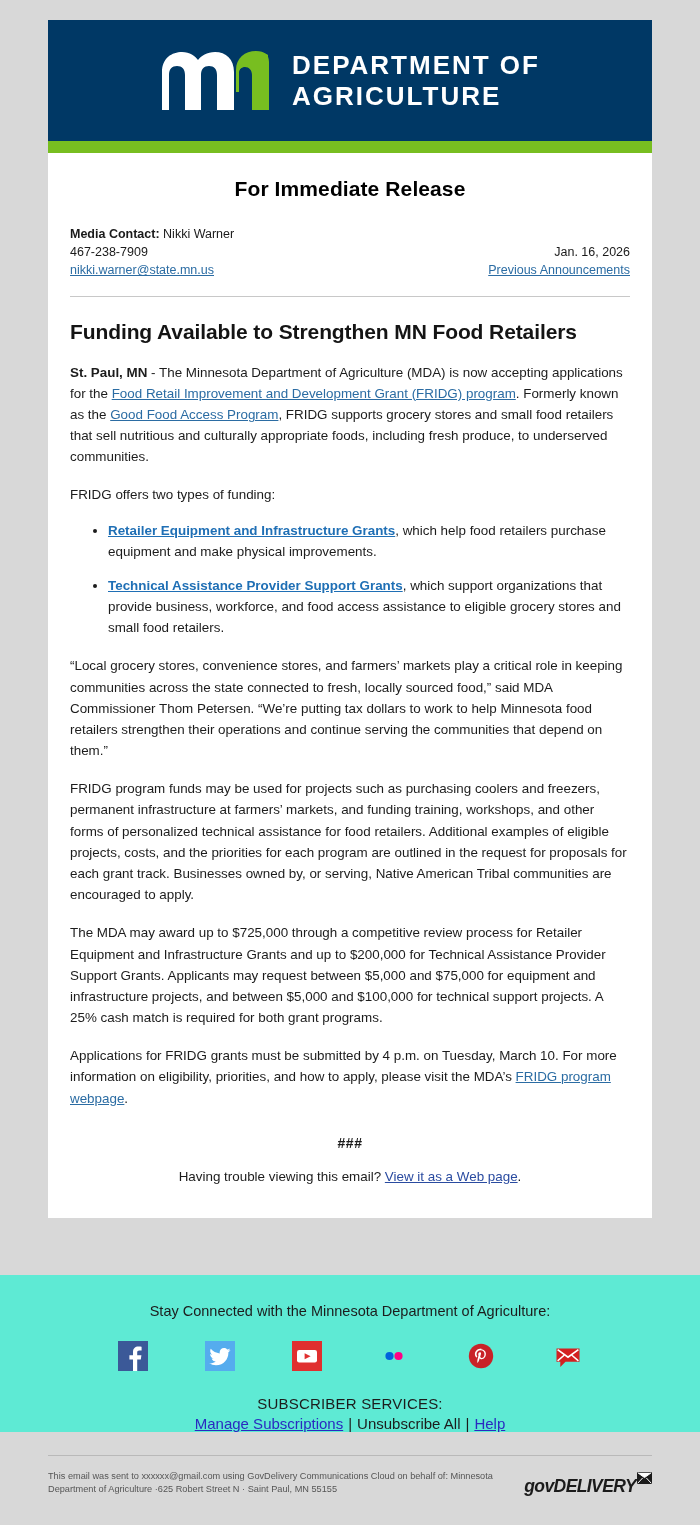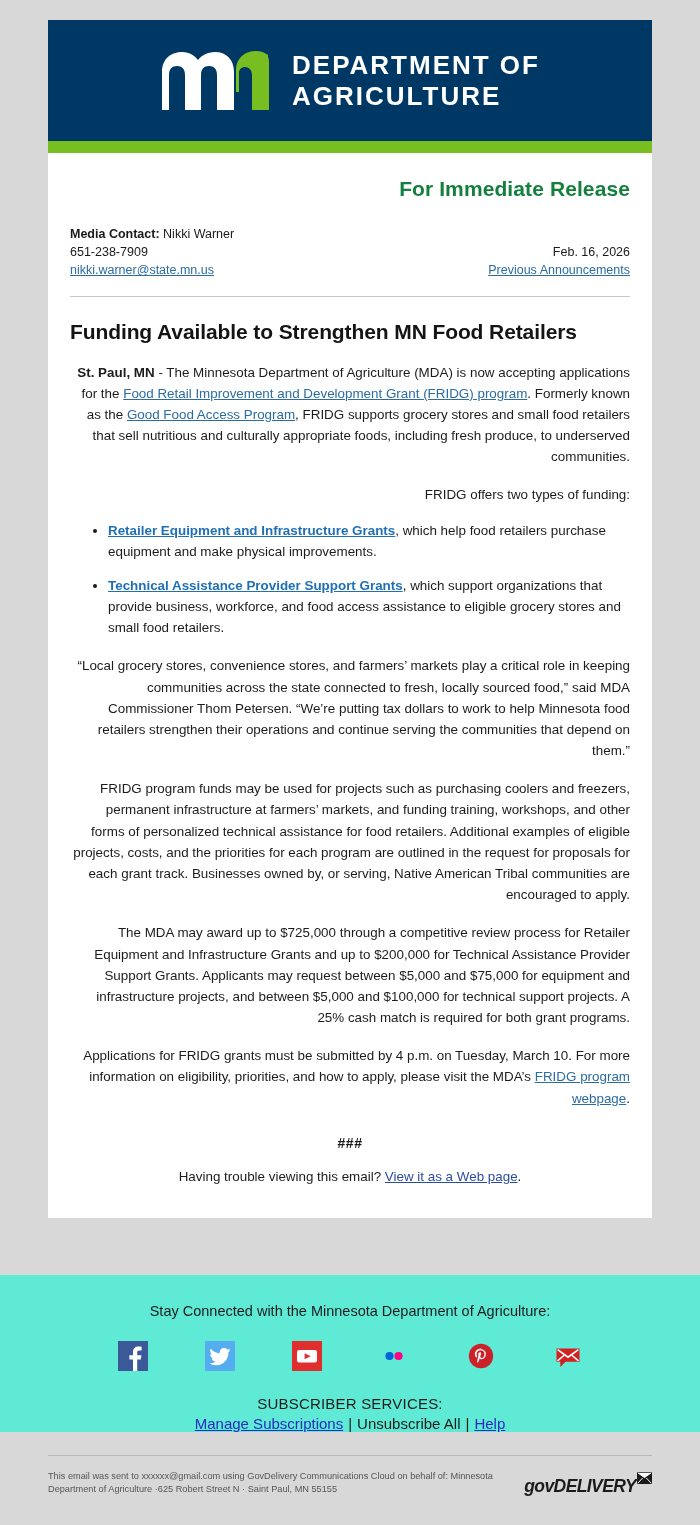--- a/index.html
+++ b/index.html
@@ -26,21 +26,21 @@
   .dept-line{
     color:#ffffff;font-weight:bold;letter-spacing:2.0px;
     font-size:26px;font-family:"Liberation Sans", sans-serif;
   }
   .dept-line.l2{margin-top:5px;}
   .green-bar{height:12px;background:#78be20;}
 
   
   .release-body{padding:0 22px 0 22px;background:#fff;}
   .fir-title{
-    text-align:right;font-size:21px;font-weight:bold;color:#15803d;
+    text-align:center;font-size:21px;font-weight:bold;color:#000000;
     margin:24px 0 0 0;letter-spacing:.1px;
   }
   .contact-row{
     display:flex;justify-content:space-between;align-items:flex-end;
     margin-top:24px;font-size:12.5px;color:#1a1a1a;line-height:1.45;
   }
   .contact-left{max-width:340px;}
   .contact-left .nm b{font-weight:bold;}
   .contact-right{text-align:right;}
   a.lnk{color:#2b6ca3;text-decoration:underline;}
@@ -50,21 +50,21 @@
   .headline{
     font-size:21px;font-weight:bold;color:#141414;
     margin:22px 0 0 0;line-height:1.2;letter-spacing:-.1px;
   }
   .subhead{
     font-size:15.5px;font-weight:bold;color:#1a5085;
     margin:13px 0 0 0;line-height:1.33;
   }
   p.body{
     font-size:13.4px;color:#1c1c1c;line-height:1.58;margin:17px 0 0 0;
-    text-align:right;
+    text-align:left;
   }
   p.body b{font-weight:bold;}
   ul.fund-list{margin:14px 0 0 0;padding-left:38px;}
   ul.fund-list li{
     font-size:13.4px;color:#1c1c1c;line-height:1.58;margin-bottom:13px;
   }
   ul.fund-list li::marker{color:#1c1c1c;}
   a.blnk{color:#1f6fb5;text-decoration:underline;font-weight:bold;}
   .hashes{
     text-align:center;font-size:14px;font-weight:bold;color:#1c1c1c;
@@ -142,25 +142,25 @@
     <div class="green-bar"></div>
 
     <div class="release-body">
 
       <div class="fir-title">For Immediate Release</div>
 
       <div class="contact-row">
         <div class="contact-left">
           <div class="nm"><b>Media Contact:</b>
             <span>Nikki Warner</span></div>
-          <div>651-238-7909</div>
+          <div>467-238-7909</div>
           <div><a class="lnk" href="#">nikki.warner@state.mn.us</a></div>
         </div>
         <div class="contact-right">
-          <div>Feb. 16, 2026</div>
+          <div>Jan. 16, 2026</div>
           <div><a class="lnk" href="#">Previous Announcements</a></div>
         </div>
       </div>
       <div class="divider"></div>
 
       <h1 class="headline">Funding Available to Strengthen MN Food Retailers</h1>
 
       <p class="body"><b>St. Paul, MN</b><span> - The Minnesota Department of Agriculture (MDA) is now accepting applications for the </span><a class="lnk" href="#">Food Retail Improvement and Development Grant (FRIDG) program</a><span>. Formerly known as the </span><a class="lnk" href="#">Good Food Access Program</a><span>, FRIDG supports grocery stores and small food retailers that sell nutritious and culturally appropriate foods, including fresh produce, to underserved communities.</span></p>
 
       <p class="body">FRIDG offers two types of funding:</p>

